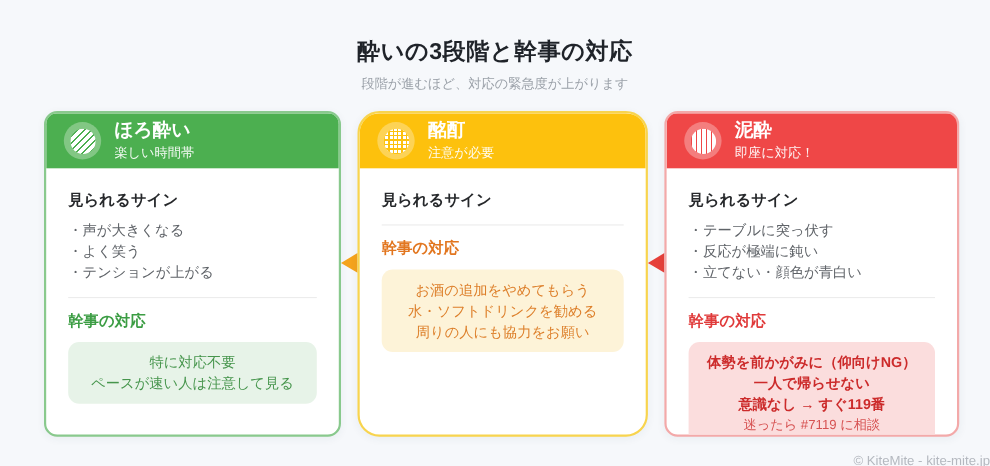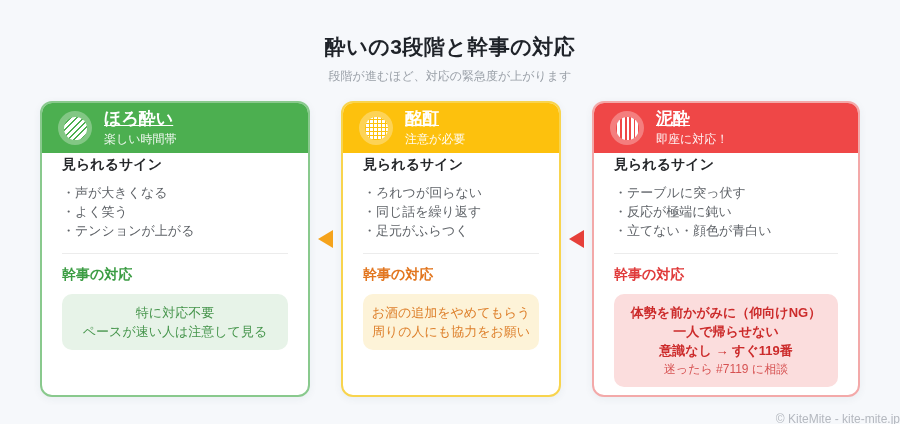--- a/index.html
+++ b/index.html
@@ -24,21 +24,21 @@
     display:flex; align-items:flex-start;
   }
 
   .card {
     background:#fff; border:2px solid var(--border);
     border-radius:12px; overflow:hidden; height:296px;
     box-shadow:0 2px 8px rgba(40,60,90,0.06);
     flex:none;
   }
   .card-1 { width:270px; }
-  .card-2 { width:220px; }
+  .card-2 { width:264px;border-radius:20px; }
   .card-3 { width:268px; }
 
   .card-head {
     background:var(--accent); height:50px;
     display:flex; align-items:center; gap:12px; padding:0 16px;
   }
   .badge {
     width:34px; height:34px; border-radius:50%;
     background:rgba(255,255,255,0.30);
     display:flex; align-items:center; justify-content:center; flex:none;
@@ -51,24 +51,24 @@
     background-image:repeating-linear-gradient(135deg, var(--accent) 0 1.5px, transparent 1.5px 4.5px);
   }
   .pat-grid {
     background-image:
       repeating-linear-gradient(0deg,  var(--accent) 0 1.2px, transparent 1.2px 4px),
       repeating-linear-gradient(90deg, var(--accent) 0 1.2px, transparent 1.2px 4px);
   }
   .pat-vert {
     background-image:repeating-linear-gradient(90deg, var(--accent) 0 1.5px, transparent 1.5px 4.5px);
   }
-  .head-title { font-size:17px; font-weight:bold; color:#fff; line-height:20px;text-decoration:underline; }
+  .head-title { font-size:17px; font-weight:bold; color:#fff; line-height:20px; }
   .head-sub   { font-size:12px; color:rgba(255,255,255,0.93); margin-top:2px; }
 
-  .card-body { padding:3px 20px 0 20px; }
+  .card-body { padding:20px 20px 0 20px; }
   .signs-heading { font-size:14px; font-weight:bold; color:#26282b; }
   .signs { list-style:none; margin-top:9px; }
   .signs li { font-size:13px; color:#5f6368; line-height:19px; }
 
   .divider { border:none; border-top:1px solid #ececec; margin:13px 0 12px 0; }
 
   .action-heading { font-size:14px; font-weight:bold; color:var(--head-fg); }
   .action-box {
     margin-top:10px; background:var(--box-bg); color:var(--box-fg);
     border-radius:10px; padding:9px 8px; text-align:center;
@@ -137,29 +137,25 @@
         <span class="badge">
           <span class="glyph pat-grid"></span>
         </span>
         <div>
           <div class="head-title">酩酊</div>
           <div class="head-sub">注意が必要</div>
         </div>
       </header>
       <div class="card-body">
         <h3 class="signs-heading">見られるサイン</h3>
-        <ul class="signs">
-          <li>・ろれつが回らない</li>
-          <li>・同じ話を繰り返す</li>
-          <li>・足元がふらつく</li>
-        </ul>
         <hr class="divider">
         <h3 class="action-heading">幹事の対応</h3>
         <div class="action-box">
           <div class="action-line">お酒の追加をやめてもらう</div>
+          <div class="action-line">水・ソフトドリンクを勧める</div>
           <div class="action-line">周りの人にも協力をお願い</div>
         </div>
       </div>
     </section>
 
     <div class="arrow-slot" style="--c: #e6403a;">
       <span class="tri"></span>
     </div>
 
     <section class="card card-3" style="--accent: #ef4747; --border: #f3a9a9; --head-fg: #e03b3b; --box-bg: #fbdddd; --box-fg: #cc2b2b;">

